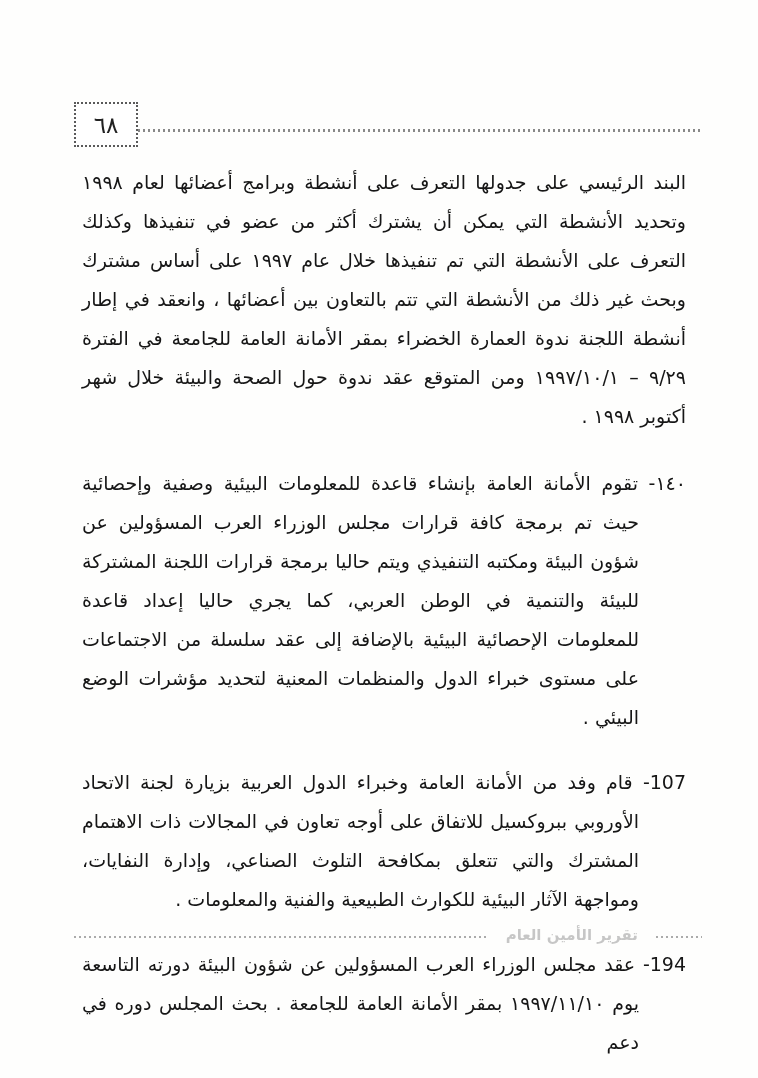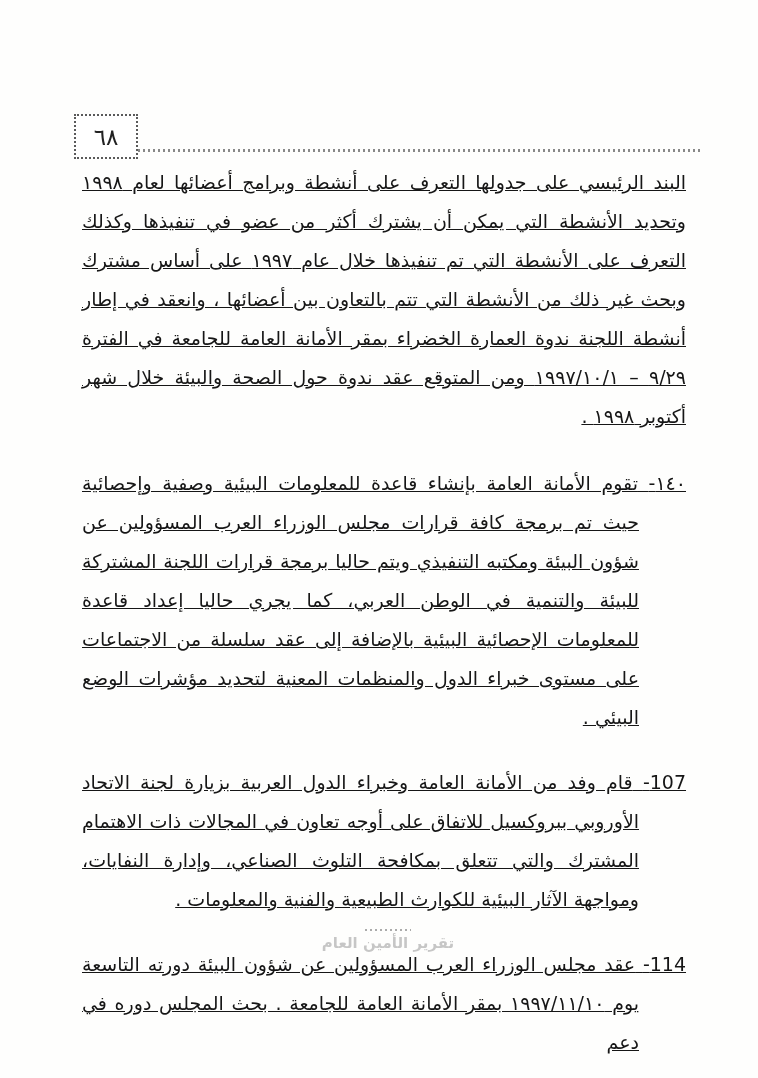--- a/index.html
+++ b/index.html
@@ -10,22 +10,22 @@
   }
   .page{
     position:relative;
     width:758px;height:1078px;
     background:#fefefd;
     overflow:hidden;
     color:#1a1a1a;
   }
   
   .header{
-    position:absolute;top:114px;left:74px;right:56px;
-    display:flex;align-items:center;
+    position:absolute;top:102px;left:74px;right:56px;
+    display:flex;align-items:flex-start;
   }
   .page-num-box{
     border:2px dotted #5a5a5a;
     min-width:30px;
     padding:9px 15px 7px 15px;
     font-size:23px;line-height:1.1;
     text-align:center;
     color:#222;
     background:#fff;
   }
@@ -35,32 +35,32 @@
     opacity:.8;
   }
   
   .body-text{
     position:absolute;top:163px;right:72px;width:604px;
     direction:rtl;
     font-size:19px;line-height:39px;
     text-align:justify;
     color:#161616;
   }
-  .body-text p{margin:0 0 26px 0;text-decoration:underline;}
+  .body-text p{margin:0 0 26px 0;}
   p.intro{margin-bottom:28px;}
   p.item{
     padding-right:47px;      
     text-indent:-47px;       
   }
   .num{white-space:nowrap;margin-top:25px;}
   
   .footer{
     position:absolute;top:929px;left:74px;right:56px;
     direction:rtl;
-    display:flex;align-items:center;gap:6px;flex-direction:column;
+    display:flex;align-items:center;gap:18px;
   }
   .footer-rule{
     height:2px;
     background:repeating-linear-gradient(90deg,#8f8f8f 0px,#8f8f8f 2px,transparent 2px,transparent 5px);
     opacity:.75;
   }
   .footer-rule.short{width:46px;}
   .footer-rule.long{flex:1;}
   .footer-title{
     font-size:15px;font-weight:bold;
@@ -82,21 +82,21 @@
   </div>
 
   <div class="body-text">
 
     <p class="intro">البند الرئيسي على جدولها التعرف على أنشطة وبرامج أعضائها لعام ١٩٩٨ وتحديد الأنشطة التي يمكن أن يشترك أكثر من عضو في تنفيذها وكذلك التعرف على الأنشطة التي تم تنفيذها خلال عام ١٩٩٧ على أساس مشترك وبحث غير ذلك من الأنشطة التي تتم بالتعاون بين أعضائها ، وانعقد في إطار أنشطة اللجنة ندوة العمارة الخضراء بمقر الأمانة العامة للجامعة في الفترة ٩/٢٩ – ١٩٩٧/١٠/١ ومن المتوقع عقد ندوة حول الصحة والبيئة خلال شهر أكتوبر ١٩٩٨ .</p>
 
     <p class="item"><span class="num">١٤٠-</span> <span>تقوم الأمانة العامة بإنشاء قاعدة للمعلومات البيئية وصفية وإحصائية حيث تم برمجة كافة قرارات مجلس الوزراء العرب المسؤولين عن شؤون البيئة ومكتبه التنفيذي ويتم حاليا برمجة قرارات اللجنة المشتركة للبيئة والتنمية في الوطن العربي، كما يجري حاليا إعداد قاعدة للمعلومات الإحصائية البيئية بالإضافة إلى عقد سلسلة من الاجتماعات على مستوى خبراء الدول والمنظمات المعنية لتحديد مؤشرات الوضع البيئي .</span></p>
 
     <p class="item"><span class="num">107-</span> <span>قام وفد من الأمانة العامة وخبراء الدول العربية بزيارة لجنة الاتحاد الأوروبي ببروكسيل للاتفاق على أوجه تعاون في المجالات ذات الاهتمام المشترك والتي تتعلق بمكافحة التلوث الصناعي، وإدارة النفايات، ومواجهة الآثار البيئية للكوارث الطبيعية والفنية والمعلومات .</span></p>
 
-    <p class="item"><span class="num">114-</span> <span>عقد مجلس الوزراء العرب المسؤولين عن شؤون البيئة دورته التاسعة يوم ١٩٩٧/١١/١٠ بمقر الأمانة العامة للجامعة . بحث المجلس دوره في دعم</span></p>
+    <p class="item"><span class="num">194-</span> <span>عقد مجلس الوزراء العرب المسؤولين عن شؤون البيئة دورته التاسعة يوم ١٩٩٧/١١/١٠ بمقر الأمانة العامة للجامعة . بحث المجلس دوره في دعم</span></p>
 
   </div>
 
   <div class="footer">
     <div class="footer-rule short"></div>
     <div class="footer-title">تقرير الأمين العام</div>
     <div class="footer-rule long"></div>
   </div>
 
 </div>

